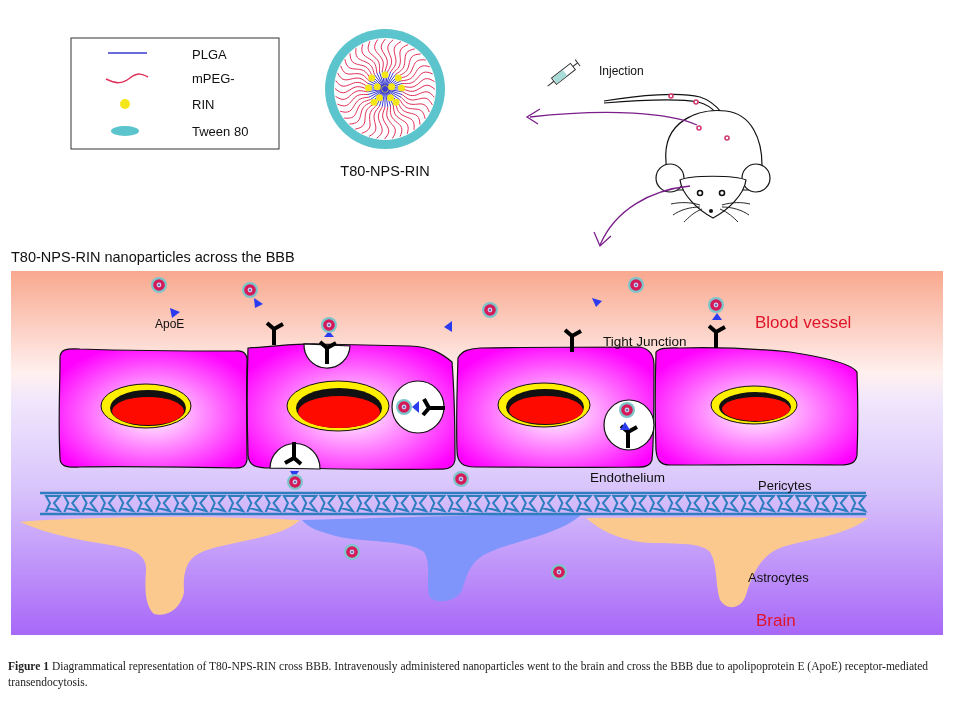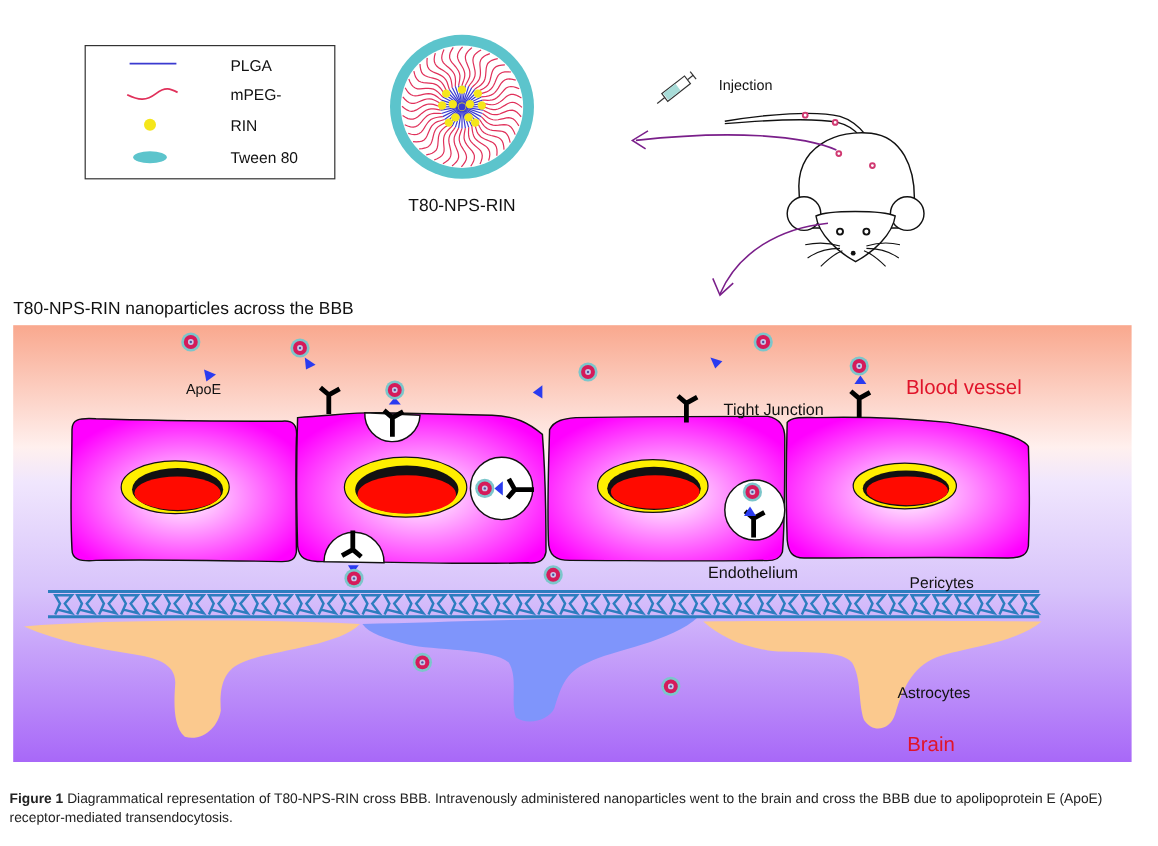--- a/index.html
+++ b/index.html
@@ -1,18 +1,18 @@
 <!DOCTYPE html>
 <html><head>
 <meta charset="utf-8">
 <style>
   html, body { margin:0; padding:0; background:#ffffff; }
   body { width:965px; height:705px; position:relative; overflow:hidden; font-family:"Liberation Sans", sans-serif; }
   #scene { position:absolute; left:0; top:0; width:965px; height:705px; }
-  .caption { position:absolute; left:8px; top:658px; width:950px; font-family:Liberation Sans, sans-serif; font-size:11.5px; line-height:16px; color:#222; }
+  .caption { position:absolute; left:8px; top:658px; width:950px; font-family:Liberation Serif, serif; font-size:11.5px; line-height:16px; color:#222; }
   .caption b { font-weight:bold; }
 </style>
 </head>
 <body>
 
 <svg id="scene" xmlns="http://www.w3.org/2000/svg" width="965" height="705" viewBox="0 0 965 705">
   <defs>
     <linearGradient id="bgGrad" x1="0" y1="0" x2="0" y2="1">
       <stop offset="0" stop-color="#f9a88e"></stop>
       <stop offset="0.28" stop-color="#fff0ee"></stop>

